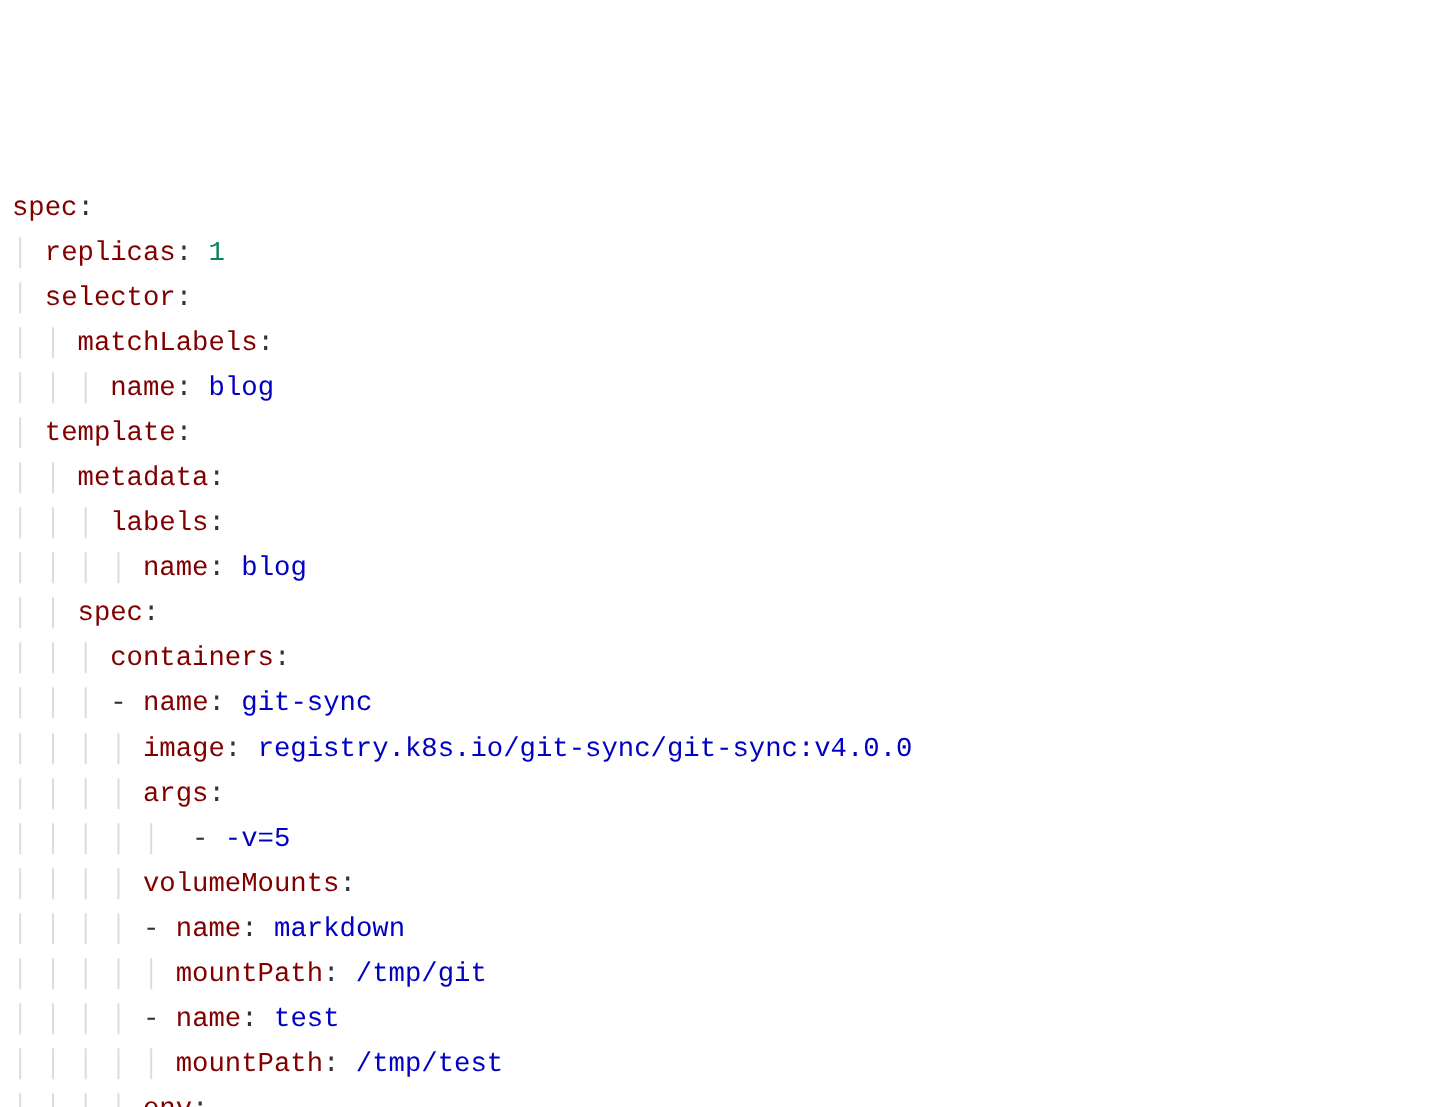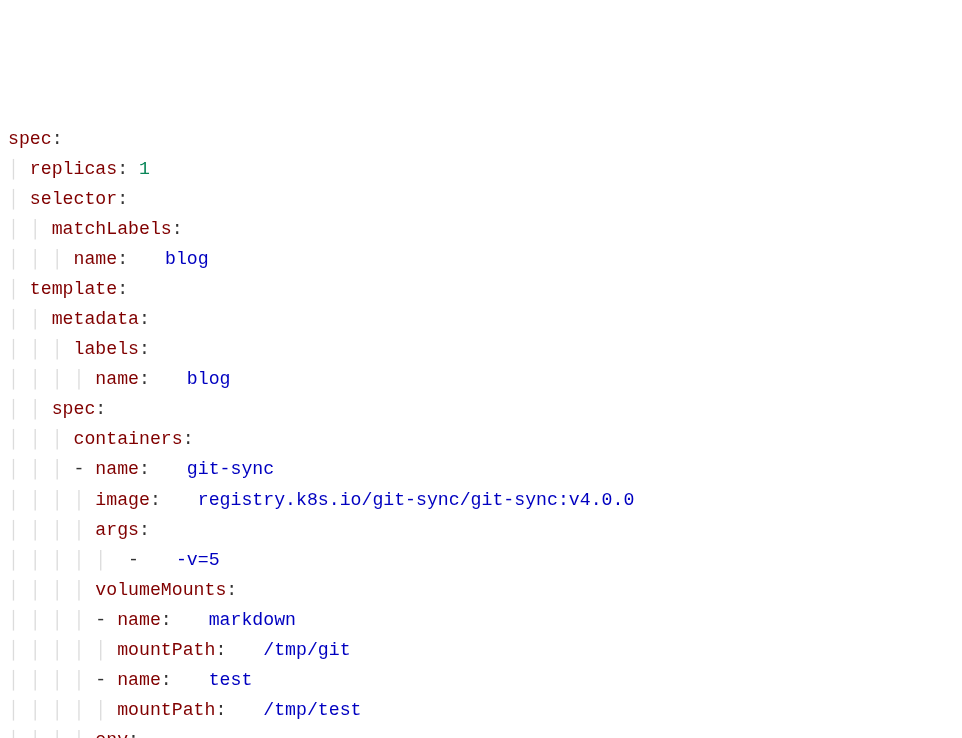--- a/index.html
+++ b/index.html
@@ -19,21 +19,21 @@
     display: block;
     position: relative;
   }
   .guide {
     display: inline-block;
     color: #dcdcdc;
     user-select: none;
   }
   .k   { color: #800000; margin-top: 40px; }  
   .c   { color: #333333; }  
-  .v   { color: #0000c0; margin-left: 26px; }  
+  .v   { color: #0000c0; }  
   .vg  { color: #098658; }  
   .d   { color: #333333; }
   .sp  { white-space: pre; }
 </style>
 </head>
 <body>
 
 
 
 <div class="code" id="code-root"><span class="line"><span class="guide sp"></span><span class="k">spec</span><span class="c sp">:</span></span><span class="line"><span class="guide sp">│ </span><span class="k">replicas</span><span class="c sp">: </span><span class="vg">1</span></span><span class="line"><span class="guide sp">│ </span><span class="k">selector</span><span class="c sp">:</span></span><span class="line"><span class="guide sp">│ │ </span><span class="k">matchLabels</span><span class="c sp">:</span></span><span class="line"><span class="guide sp">│ │ │ </span><span class="k">name</span><span class="c sp">: </span><span class="v">blog</span></span><span class="line"><span class="guide sp">│ </span><span class="k">template</span><span class="c sp">:</span></span><span class="line"><span class="guide sp">│ │ </span><span class="k">metadata</span><span class="c sp">:</span></span><span class="line"><span class="guide sp">│ │ │ </span><span class="k">labels</span><span class="c sp">:</span></span><span class="line"><span class="guide sp">│ │ │ │ </span><span class="k">name</span><span class="c sp">: </span><span class="v">blog</span></span><span class="line"><span class="guide sp">│ │ </span><span class="k">spec</span><span class="c sp">:</span></span><span class="line"><span class="guide sp">│ │ │ </span><span class="k">containers</span><span class="c sp">:</span></span><span class="line"><span class="guide sp">│ │ │ </span><span class="d sp">- </span><span class="k">name</span><span class="c sp">: </span><span class="v">git-sync</span></span><span class="line"><span class="guide sp">│ │ │ │ </span><span class="k">image</span><span class="c sp">: </span><span class="v">registry.k8s.io/git-sync/git-sync:v4.0.0</span></span><span class="line"><span class="guide sp">│ │ │ │ </span><span class="k">args</span><span class="c sp">:</span></span><span class="line"><span class="guide sp">│ │ │ │ │ </span><span class="d sp"> - </span><span class="v">-v=5</span></span><span class="line"><span class="guide sp">│ │ │ │ </span><span class="k">volumeMounts</span><span class="c sp">:</span></span><span class="line"><span class="guide sp">│ │ │ │ </span><span class="d sp">- </span><span class="k">name</span><span class="c sp">: </span><span class="v">markdown</span></span><span class="line"><span class="guide sp">│ │ │ │ │ </span><span class="k">mountPath</span><span class="c sp">: </span><span class="v">/tmp/git</span></span><span class="line"><span class="guide sp">│ │ │ │ </span><span class="d sp">- </span><span class="k">name</span><span class="c sp">: </span><span class="v">test</span></span><span class="line"><span class="guide sp">│ │ │ │ │ </span><span class="k">mountPath</span><span class="c sp">: </span><span class="v">/tmp/test</span></span><span class="line"><span class="guide sp">│ │ │ │ </span><span class="k">env</span><span class="c sp">:</span></span></div>

